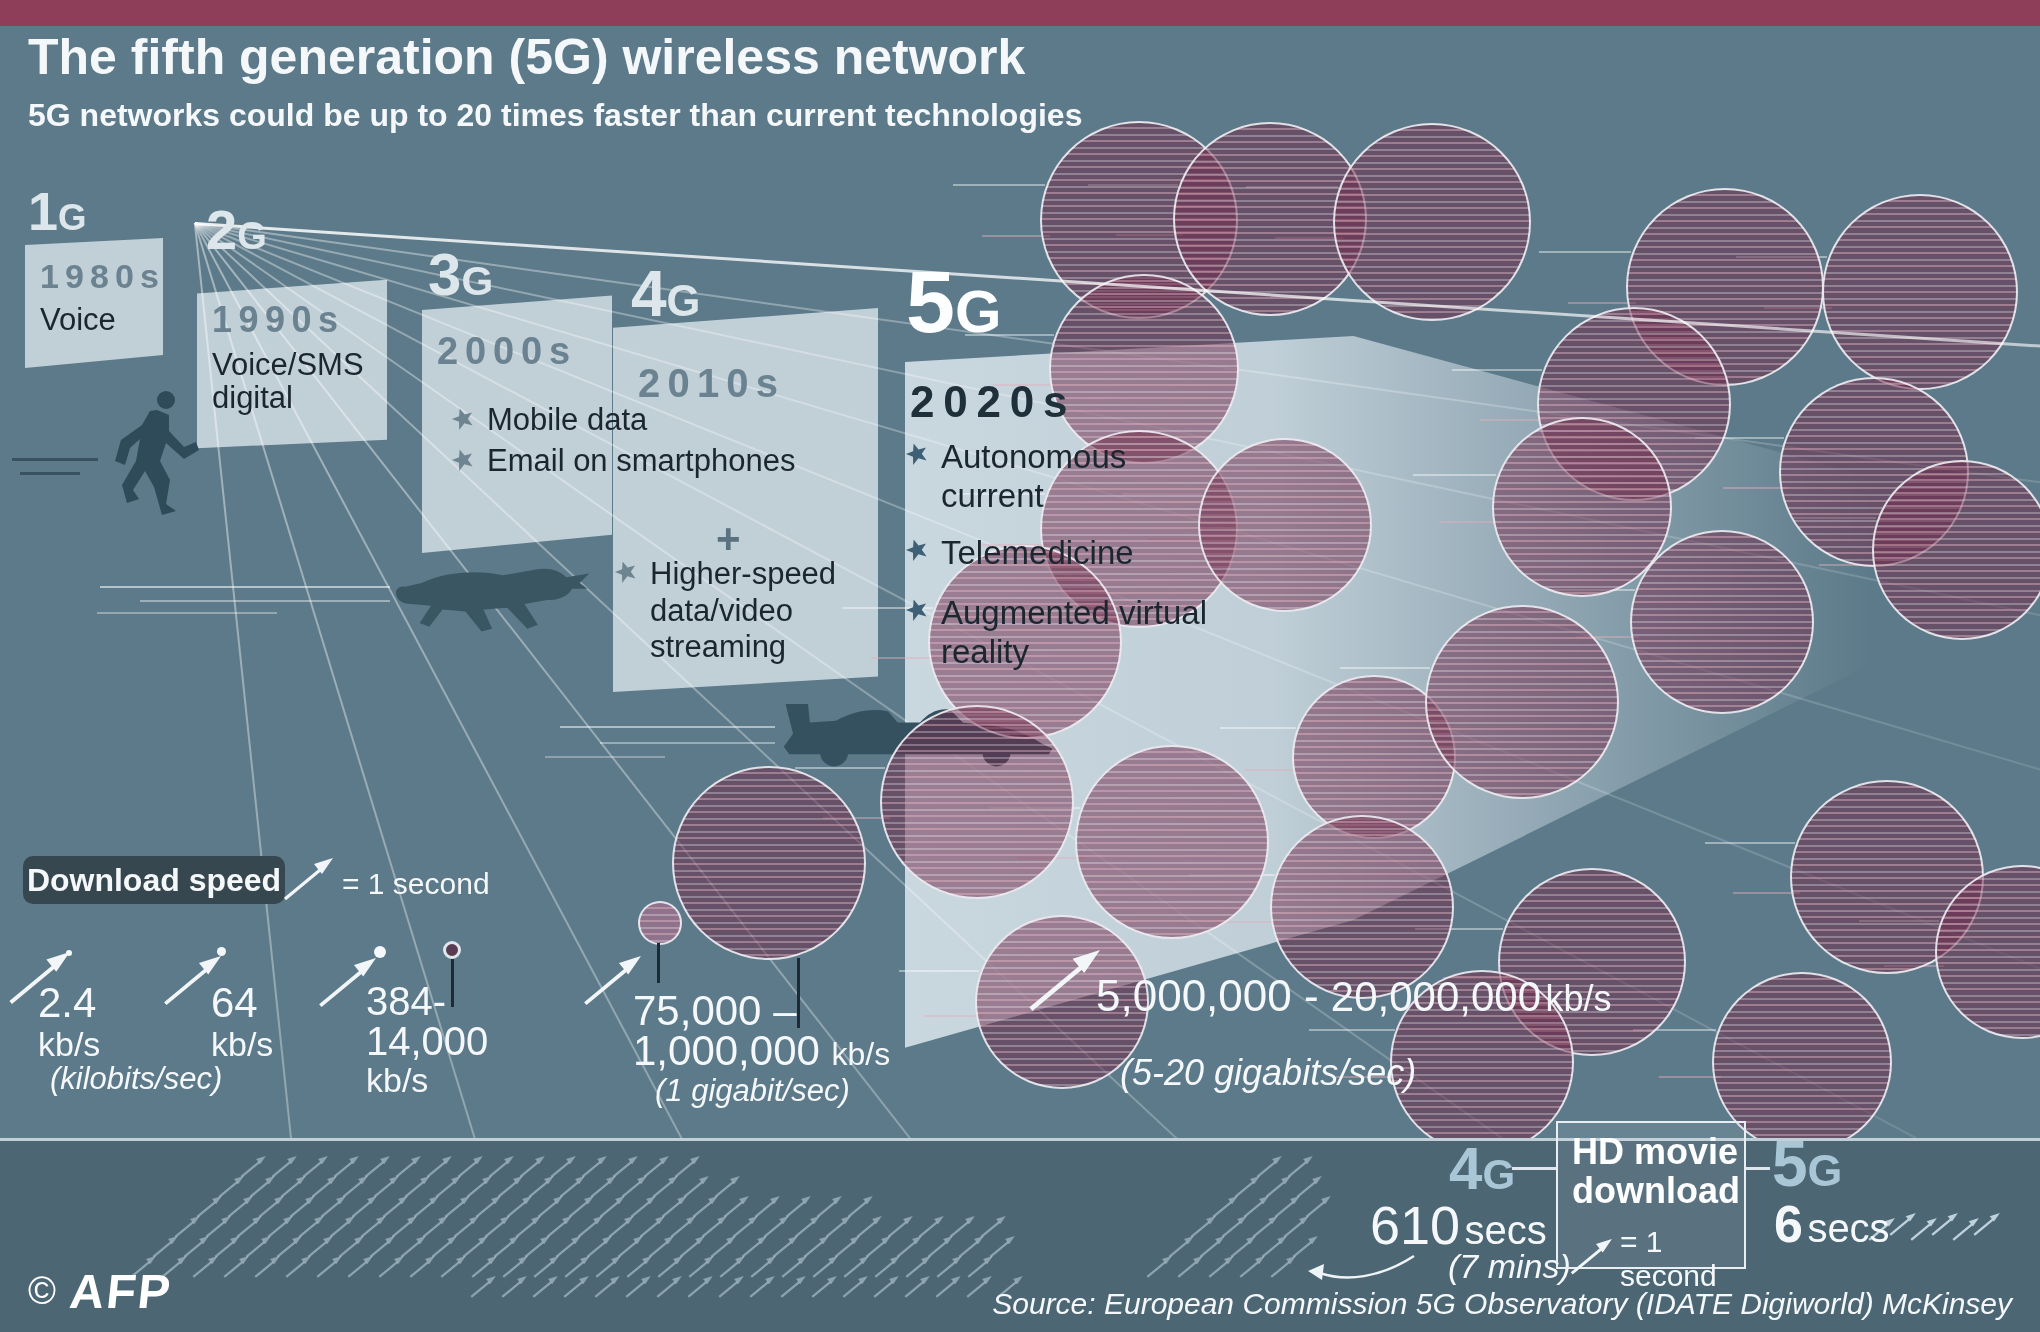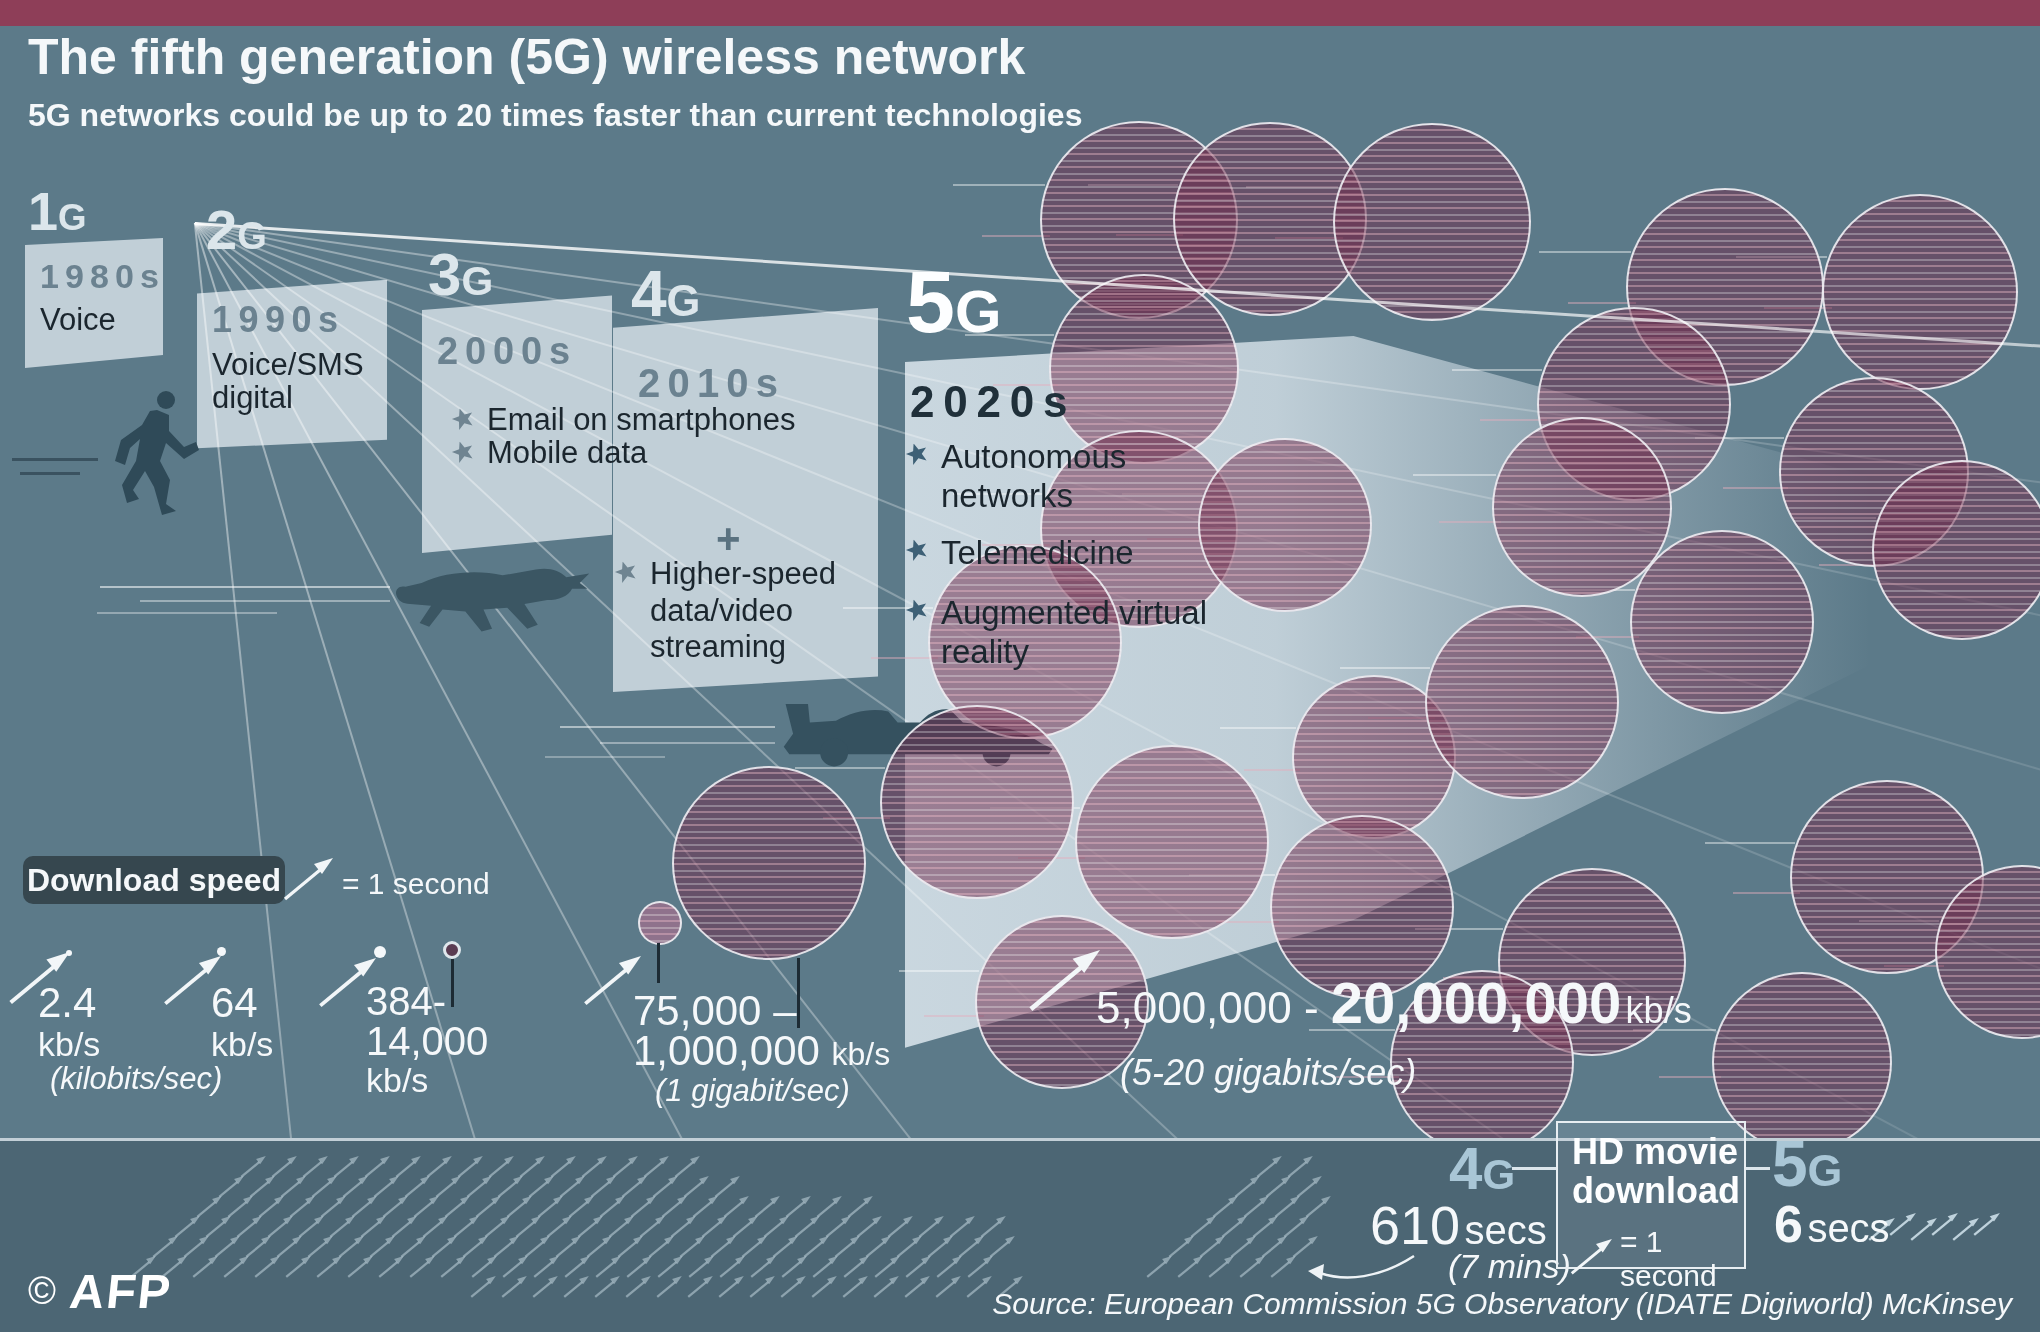--- a/index.html
+++ b/index.html
@@ -196,41 +196,41 @@
   </div>
 
   <div class="txt decade" style="left:40px;top:258px;font-size:34px;">1980s</div>
   <div class="txt feature" style="left:40px;top:303px;font-size:31px;">Voice</div>
 
   <div class="txt decade" style="left:212px;top:301px;font-size:36px;">1990s</div>
   <div class="txt feature" style="left:212px;top:348px;font-size:31px;width:160px;">Voice/SMS digital</div>
 
   <div class="txt decade" style="left:437px;top:331px;font-size:38px;">2000s</div>
   <div class="txt" style="left:452px;top:403px;">
+    <div class="frow" style="margin-bottom:8px;">
+      <span class="star"></span>
+      <span class="feature" style="font-size:31px;white-space:nowrap;">Mobile data</span>
+    </div>
     <div class="frow">
       <span class="star"></span>
       <span class="feature" style="font-size:31px;white-space:nowrap;">Email on smartphones</span>
-    </div>
-    <div class="frow" style="margin-bottom:8px;">
-      <span class="star"></span>
-      <span class="feature" style="font-size:31px;white-space:nowrap;">Mobile data</span>
     </div>
   </div>
 
   <div class="txt decade" style="left:638px;top:362px;font-size:40px;">2010s</div>
   <div class="txt" style="left:716px;top:516px;font-size:42px;font-weight:bold;color:#5a7280;">+</div>
   <div class="txt frow" style="left:615px;top:556px;width:260px;">
     <span class="star"></span>
     <span class="feature" style="font-size:31px;line-height:1.18;">Higher-speed data/video streaming</span>
   </div>
 
   <div class="txt decade" style="left:910px;top:378px;font-size:44px;letter-spacing:.2em;color:#20303a;">2020s</div>
   <div class="txt frow" style="left:906px;top:438px;width:300px;">
     <span class="star star5"></span>
-    <span class="feature" style="font-size:33px;line-height:1.18;">Autonomous networks</span>
+    <span class="feature" style="font-size:33px;line-height:1.18;">Autonomous current</span>
   </div>
   <div class="txt frow" style="left:906px;top:534px;width:330px;">
     <span class="star star5"></span>
     <span class="feature" style="font-size:33px;line-height:1.18;">Telemedicine</span>
   </div>
   <div class="txt frow" style="left:906px;top:594px;width:350px;">
     <span class="star star5"></span>
     <span class="feature" style="font-size:33px;line-height:1.18;">Augmented virtual reality</span>
   </div>
 
@@ -282,21 +282,21 @@
     <span>1,000,000</span>
     <span style="font-size:32px;">kb/s</span>
   </div>
   <div class="txt white ital" style="left:631px;top:1074px;font-size:31px;">(1 gigabit/sec)</div>
 
   <span class="arr" id="sa5" style="left:1028px;top:950px;"><svg width="72" height="62" viewBox="0 0 100 86">
         <line x1="4" y1="82" x2="74" y2="24" stroke="#f2f6f8" stroke-width="6.5"></line>
         <polygon points="100,0 62,12 78,32" fill="#f2f6f8"></polygon>
       </svg></span>
   <div class="txt white" style="left:1096px;top:972px;">
-    <span style="font-size:44px;">5,000,000 - </span><span style="font-size:58px;font-weight:bold;">20,000,000</span>
+    <span style="font-size:44px;">5,000,000 - </span><span style="font-size:42px;">20,000,000</span>
     <span style="font-size:36px;">kb/s</span>
   </div>
   <div class="txt white ital" style="left:1096px;top:1054px;font-size:36px;">(5-20 gigabits/sec)</div>
 
   <div class="bottombar"></div>
   <div class="patt" id="pattern">
       <span style="position:absolute;left:240px;top:1156px;"><svg width="26" height="22" viewBox="0 0 100 86">
           <line x1="4" y1="82" x2="74" y2="24" stroke="rgba(195,214,223,0.55)" stroke-width="9"></line>
           <polygon points="100,0 62,12 78,32" fill="rgba(195,214,223,0.55)"></polygon>
         </svg></span>

